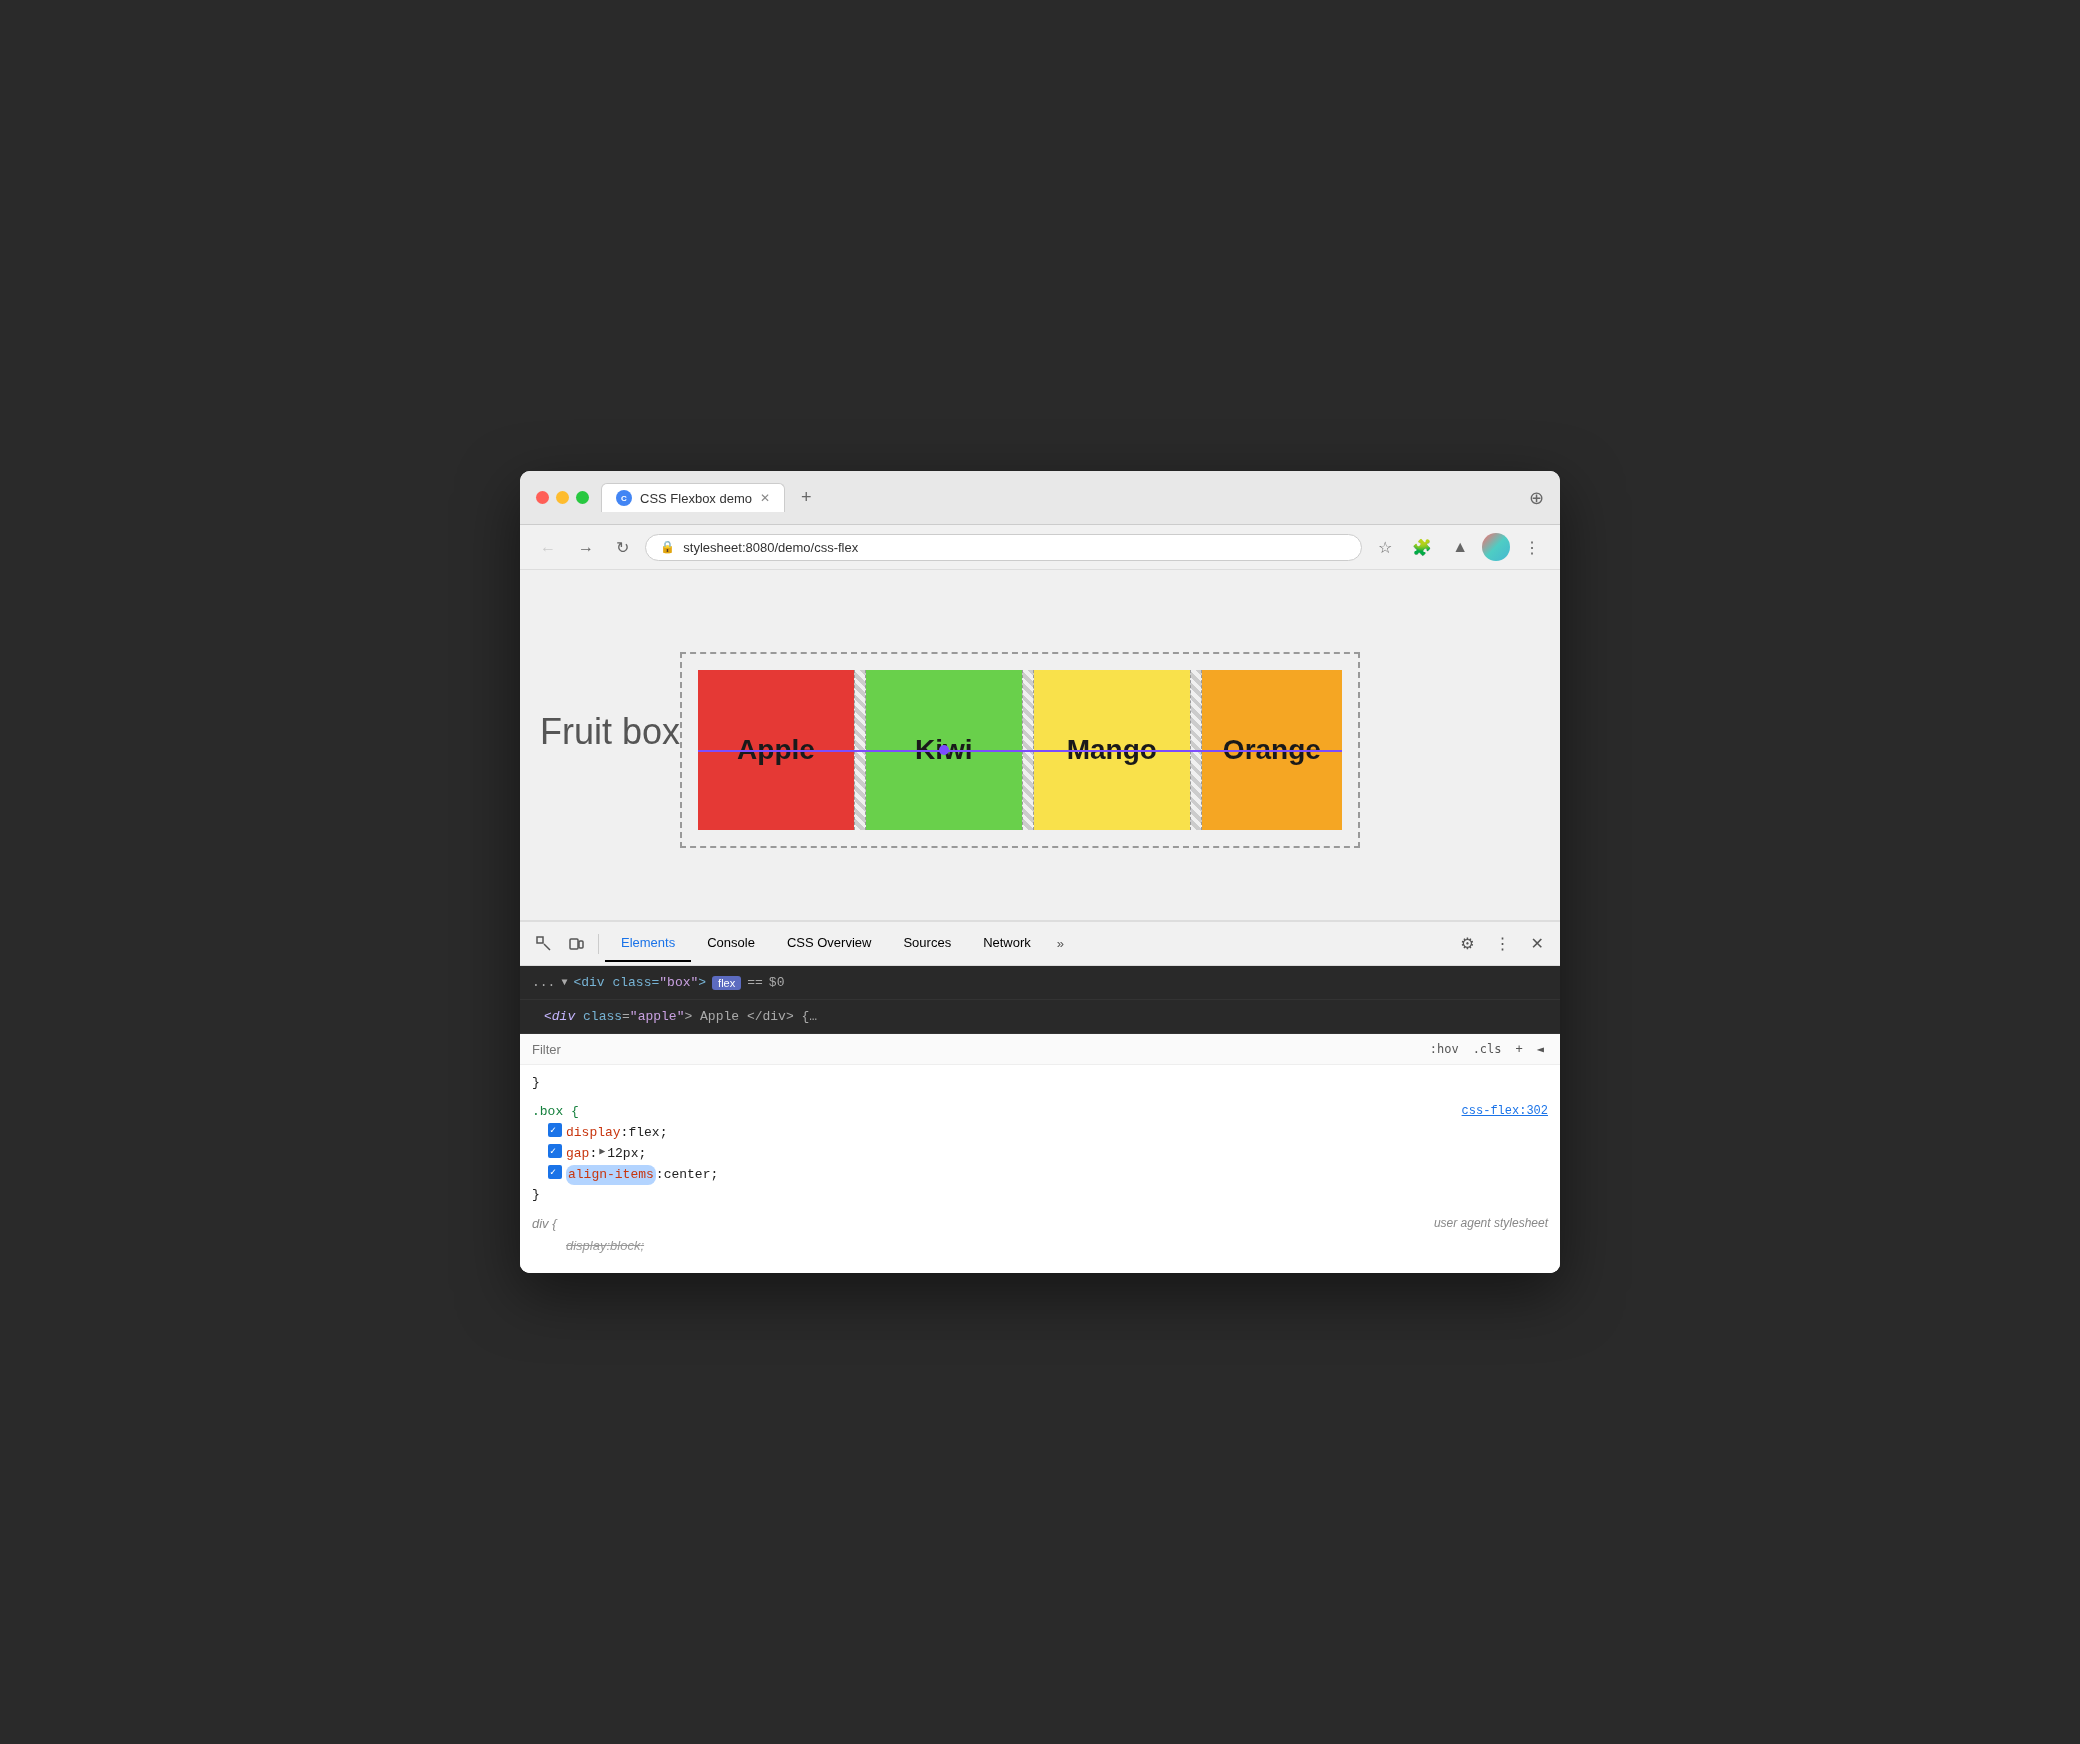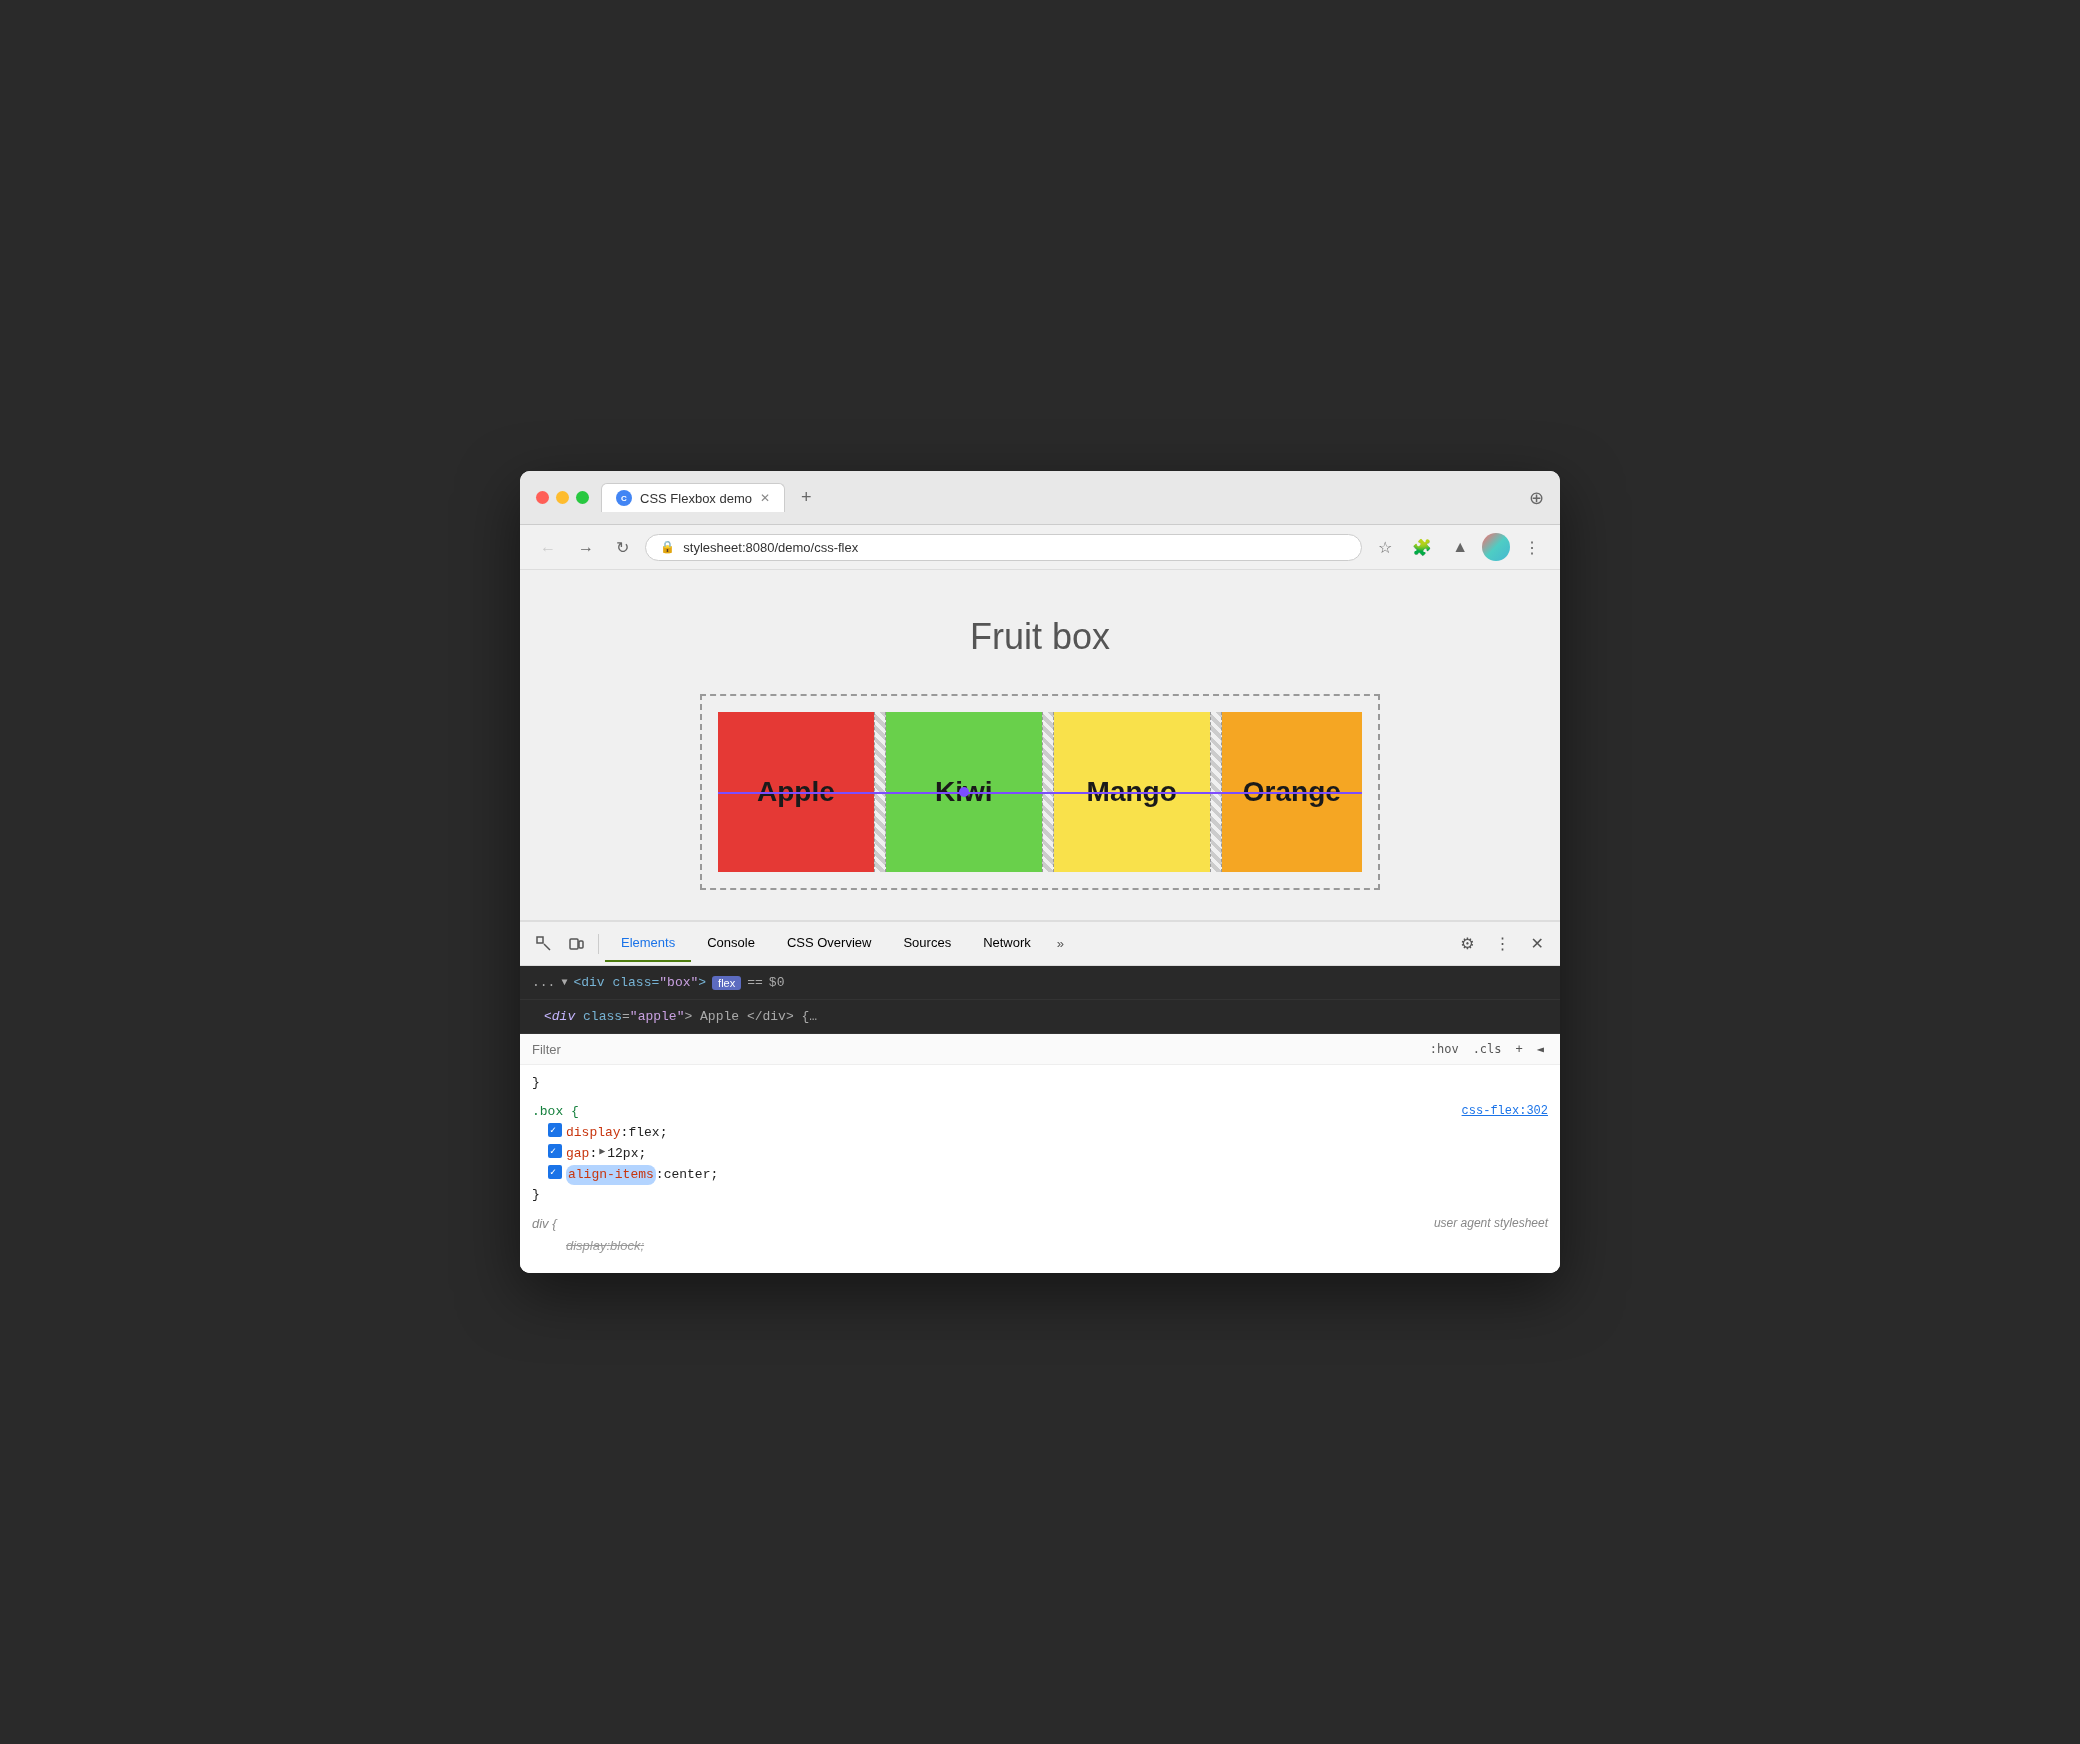--- a/index.html
+++ b/index.html
@@ -166,23 +166,22 @@
       font-size: 10px;
       color: white;
     }
 
     
     .page-content {
       background: #f0f0f0;
       padding: 40px 20px 30px;
       min-height: 350px;
       display: flex;
-      flex-direction: column;
-      align-items: center;
-      justify-content: flex-end;
+      flex-direction: row;
+      align-items: center;
     }
 
     .page-title {
       font-size: 36px;
       font-weight: 400;
       color: #555;
       margin-bottom: 36px;
     }
 
     
@@ -321,21 +320,21 @@
       padding: 10px 16px;
       font-size: 13px;
       color: #000000;
       cursor: pointer;
       border-bottom: 2px solid transparent;
       white-space: nowrap;
     }
 
     .devtools-tab.active {
       color: #1a73e8;
-      border-bottom: 2px solid #4d7c0f;
+      border-bottom: 2px solid #000000;
     }
 
     .devtools-more {
       padding: 6px 10px;
       font-size: 13px;
       color: #555;
       cursor: pointer;
     }
 
     .devtools-controls {

